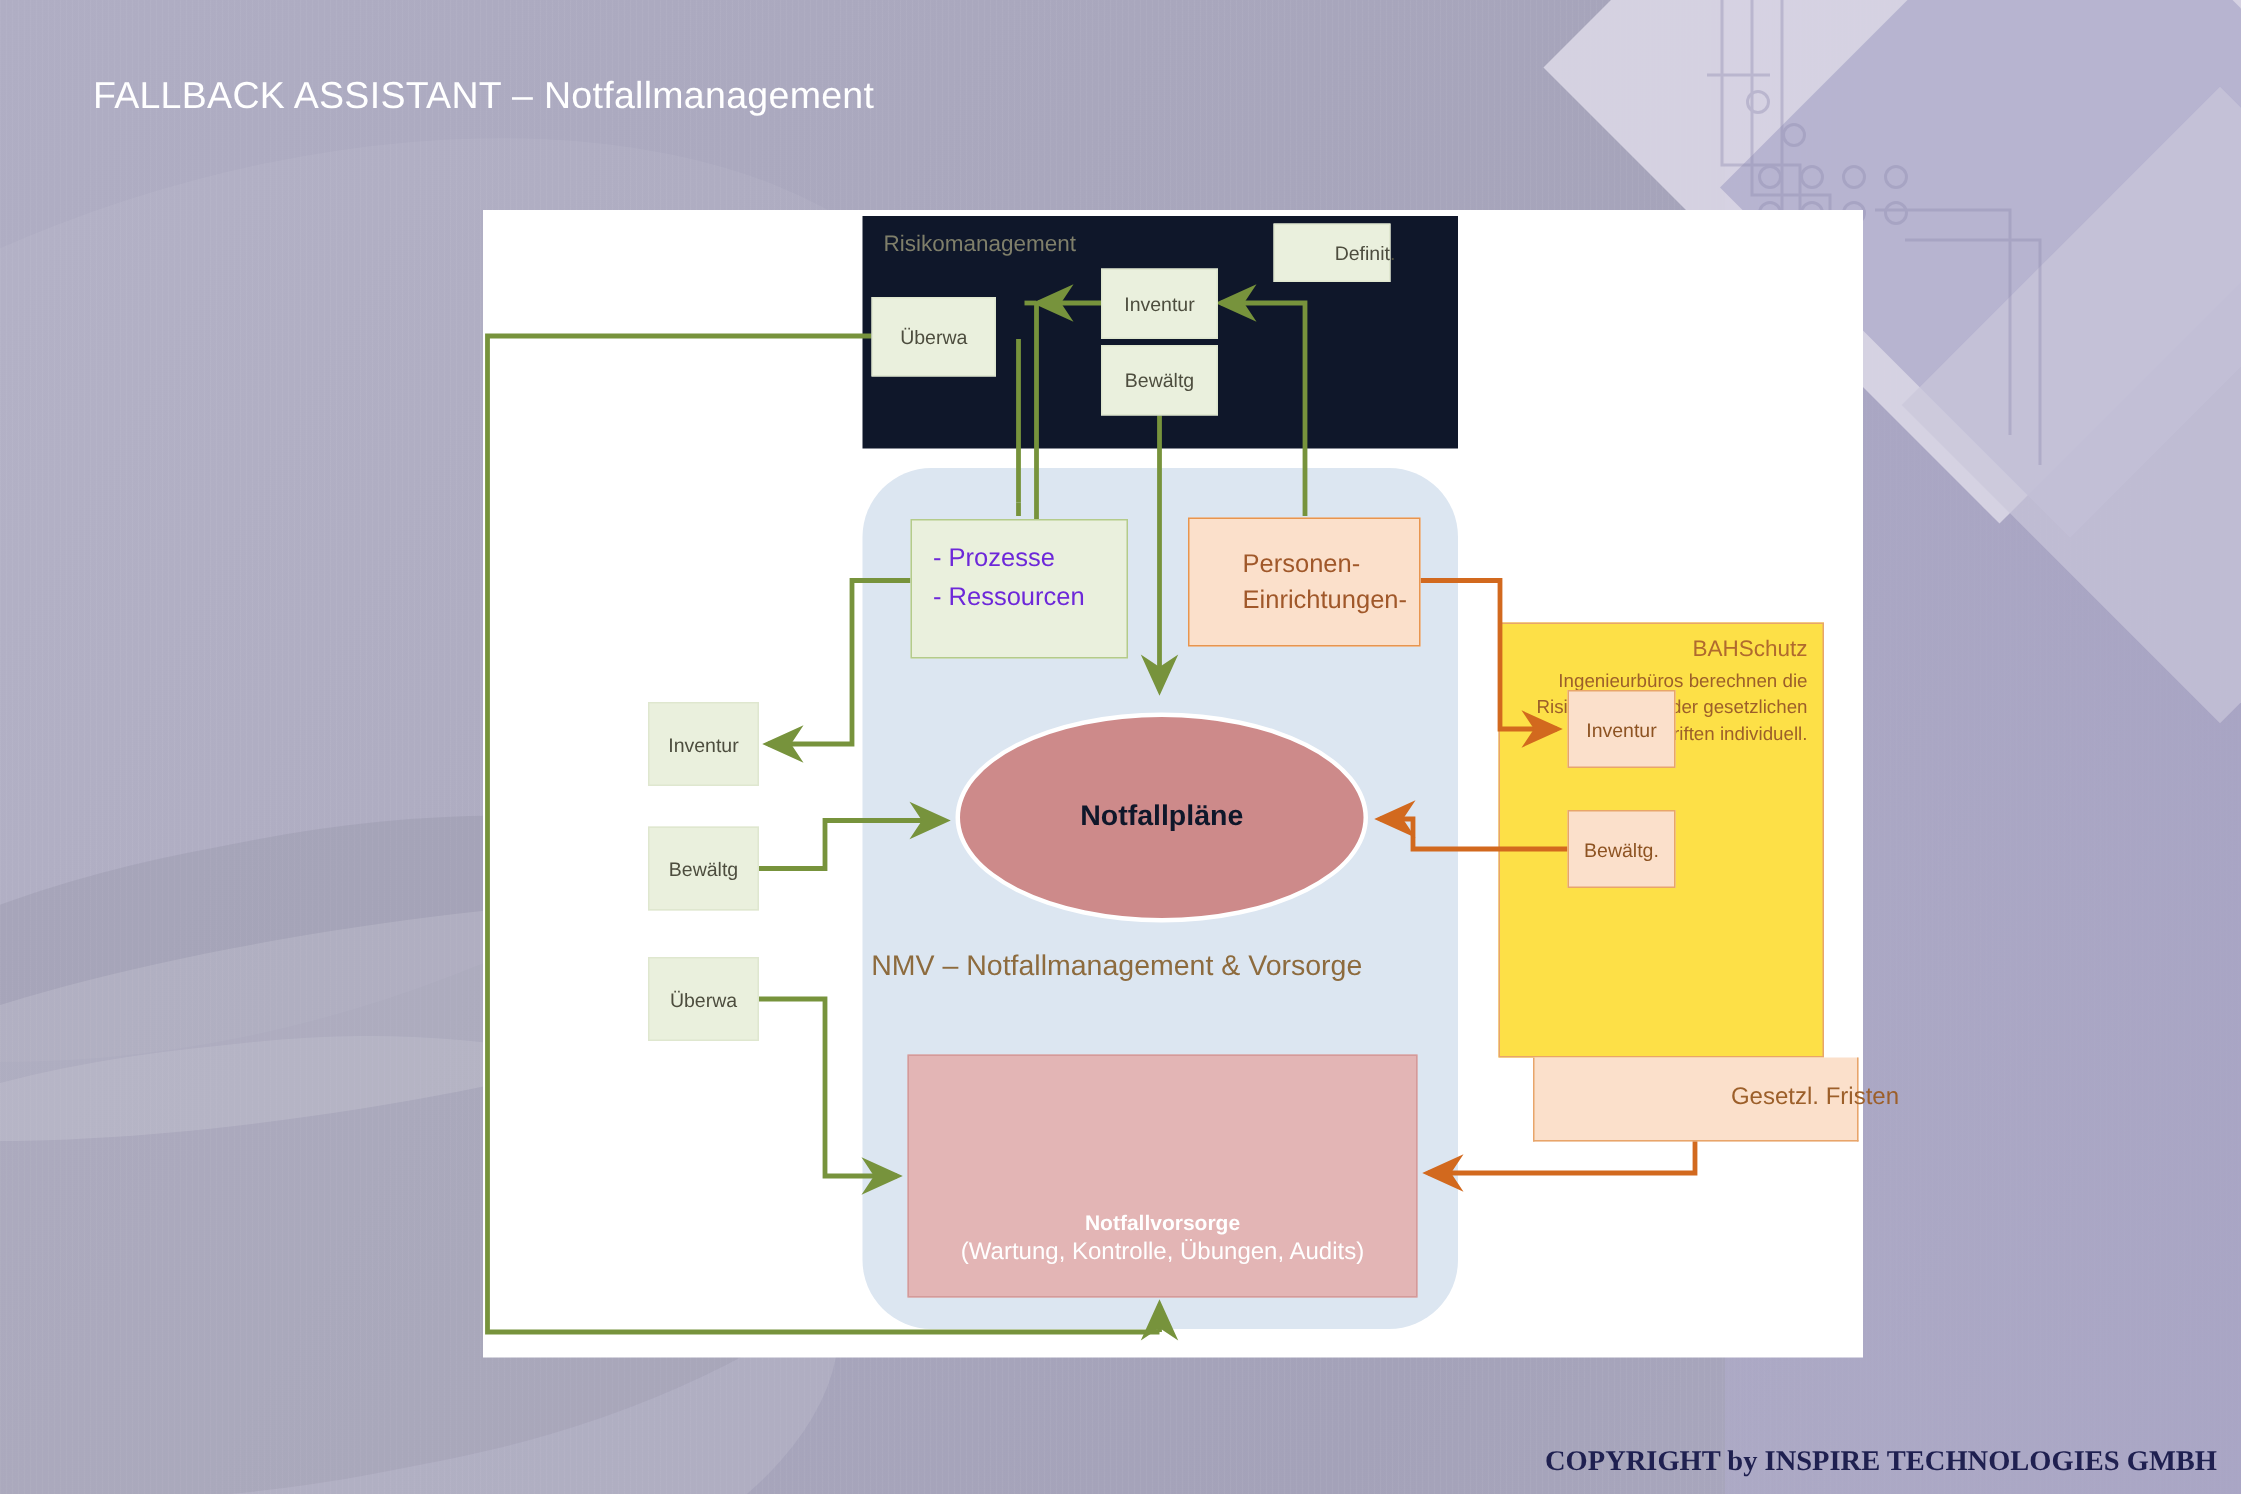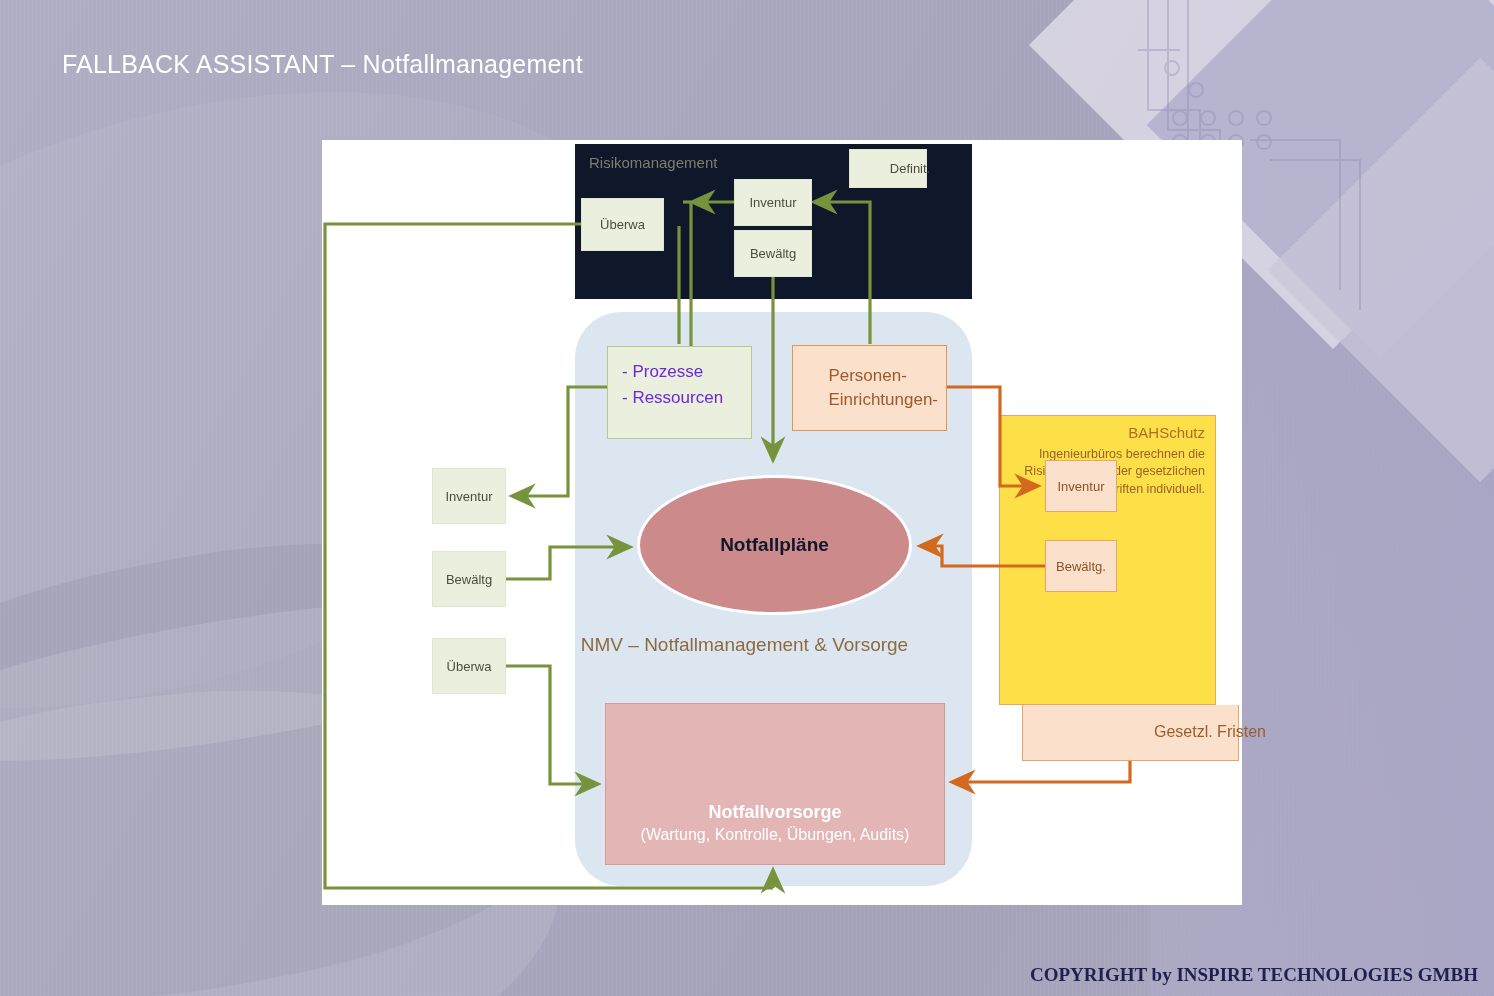--- a/index.html
+++ b/index.html
@@ -174,21 +174,21 @@
   }
 
   
   .box-vorsorge{
     left:283px;top:563px;width:340px;height:162px;
     background:#e3b5b5;border:1px solid #d49a9a;
     color:#ffffff;text-align:center;
     display:flex;flex-direction:column;align-items:center;justify-content:flex-end;
     padding-bottom:18px;
   }
-  .box-vorsorge .l1{font-size:18px;font-weight:bold;line-height:1.35;}
+  .box-vorsorge .l1{font-size:14px;font-weight:bold;line-height:1.35;}
   .box-vorsorge .l2{font-size:16px;font-weight:normal;line-height:1.35;}
 
   svg.wires{position:absolute;left:0;top:0;width:920px;height:765px;overflow:visible;}
 </style>
 </head>
 <body>
 
 <div id="bg">
   <div class="base"></div>
   <div class="vstripes"></div>

